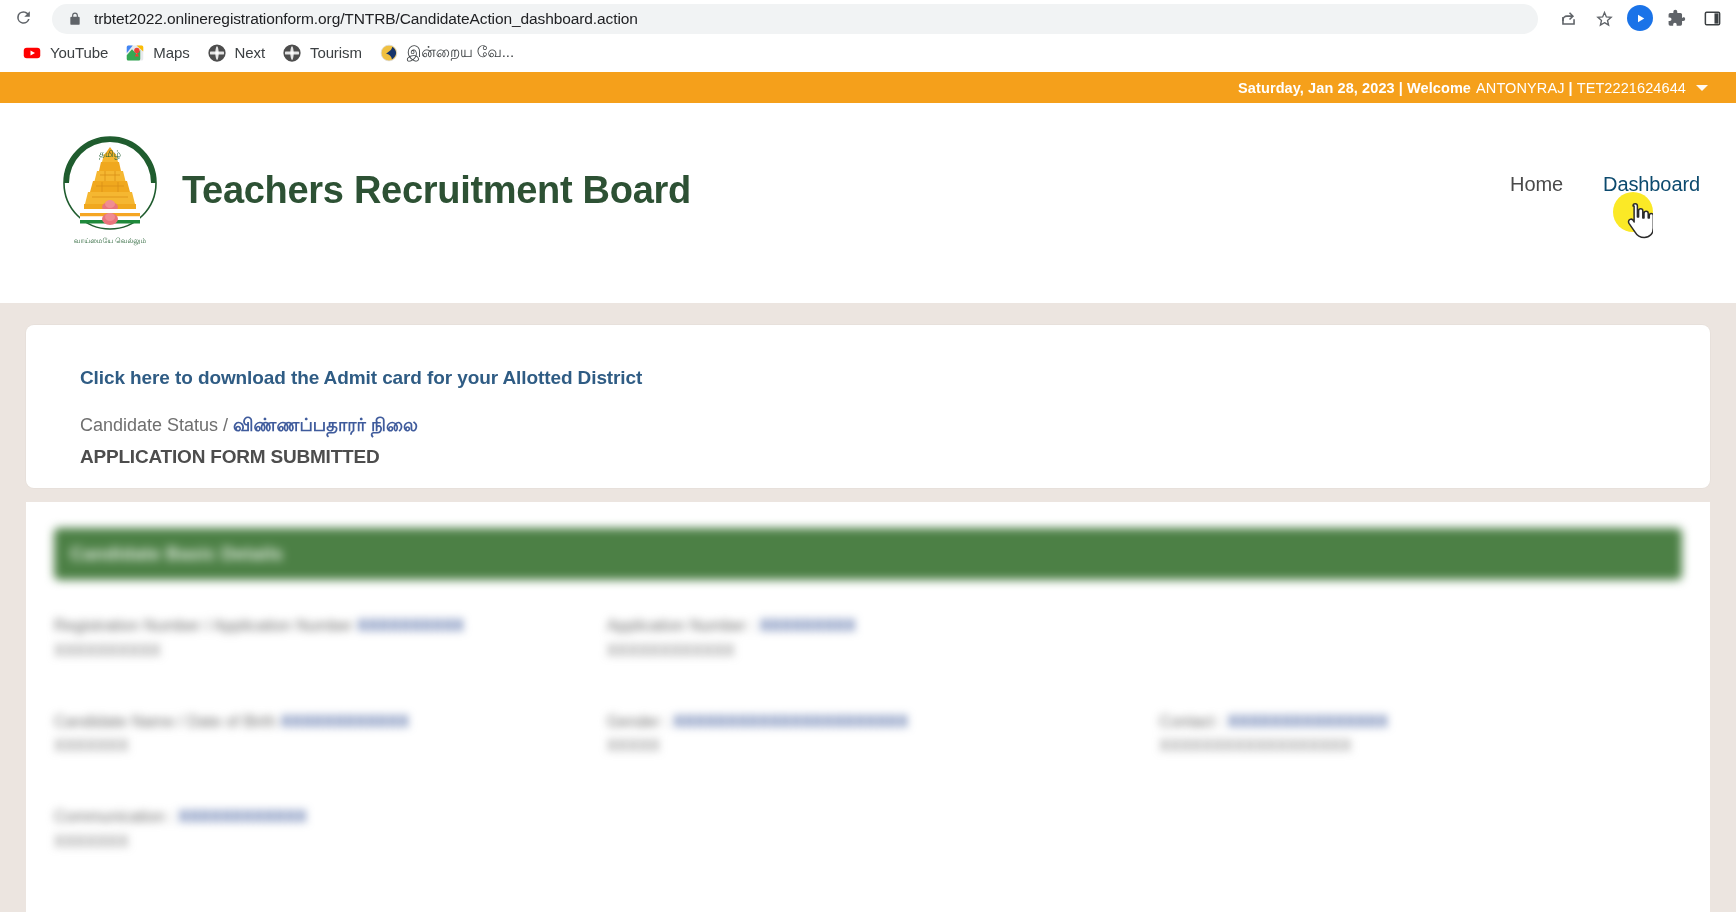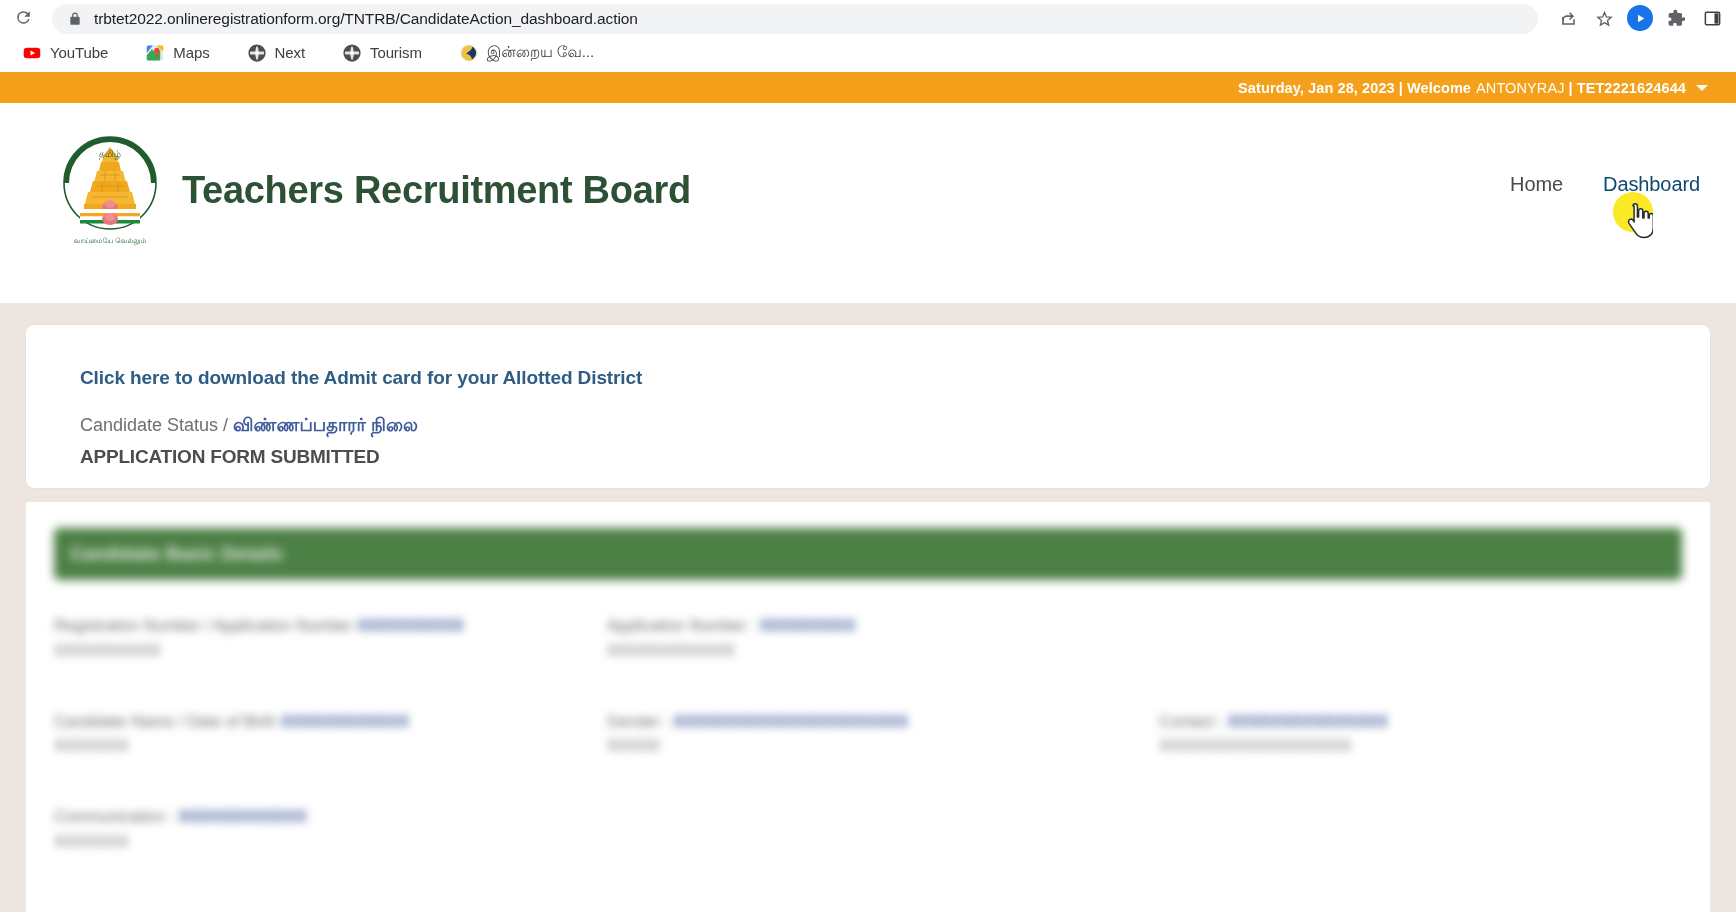--- a/index.html
+++ b/index.html
@@ -75,21 +75,21 @@
   }
   .avatar-btn svg { width: 15px; height: 15px; }
 
   
   .bookmarks-bar {
     height: 38px;
     display: flex;
     align-items: center;
     padding: 0 10px 0 14px;
     background: #ffffff;
-    gap: 20px;
+    gap: 0;
     border-bottom: 1px solid #ffffff;
   }
   .bookmark {
     display: flex;
     align-items: center;
     gap: 9px;
     padding: 5px 9px;
     border-radius: 4px;
     cursor: pointer;
     white-space: nowrap;
@@ -129,21 +129,21 @@
     font-weight: 700;
     letter-spacing: 0.1px;
     display: flex;
     align-items: center;
     gap: 0;
   }
   .ts-date { font-weight: 700; }
   .ts-sep { padding: 0 4px; }
   .ts-welcome { font-weight: 700; }
   .ts-name { font-weight: 400; padding-left: 5px; }
-  .ts-tet { font-weight: 700; }
+  .ts-tet { font-weight: 400; }
   .caret-down {
     display: inline-block;
     width: 0; height: 0;
     margin-left: 10px;
     border-left: 6px solid transparent;
     border-right: 6px solid transparent;
     border-top: 6px solid #ffffff;
     opacity: .95;
   }
 

